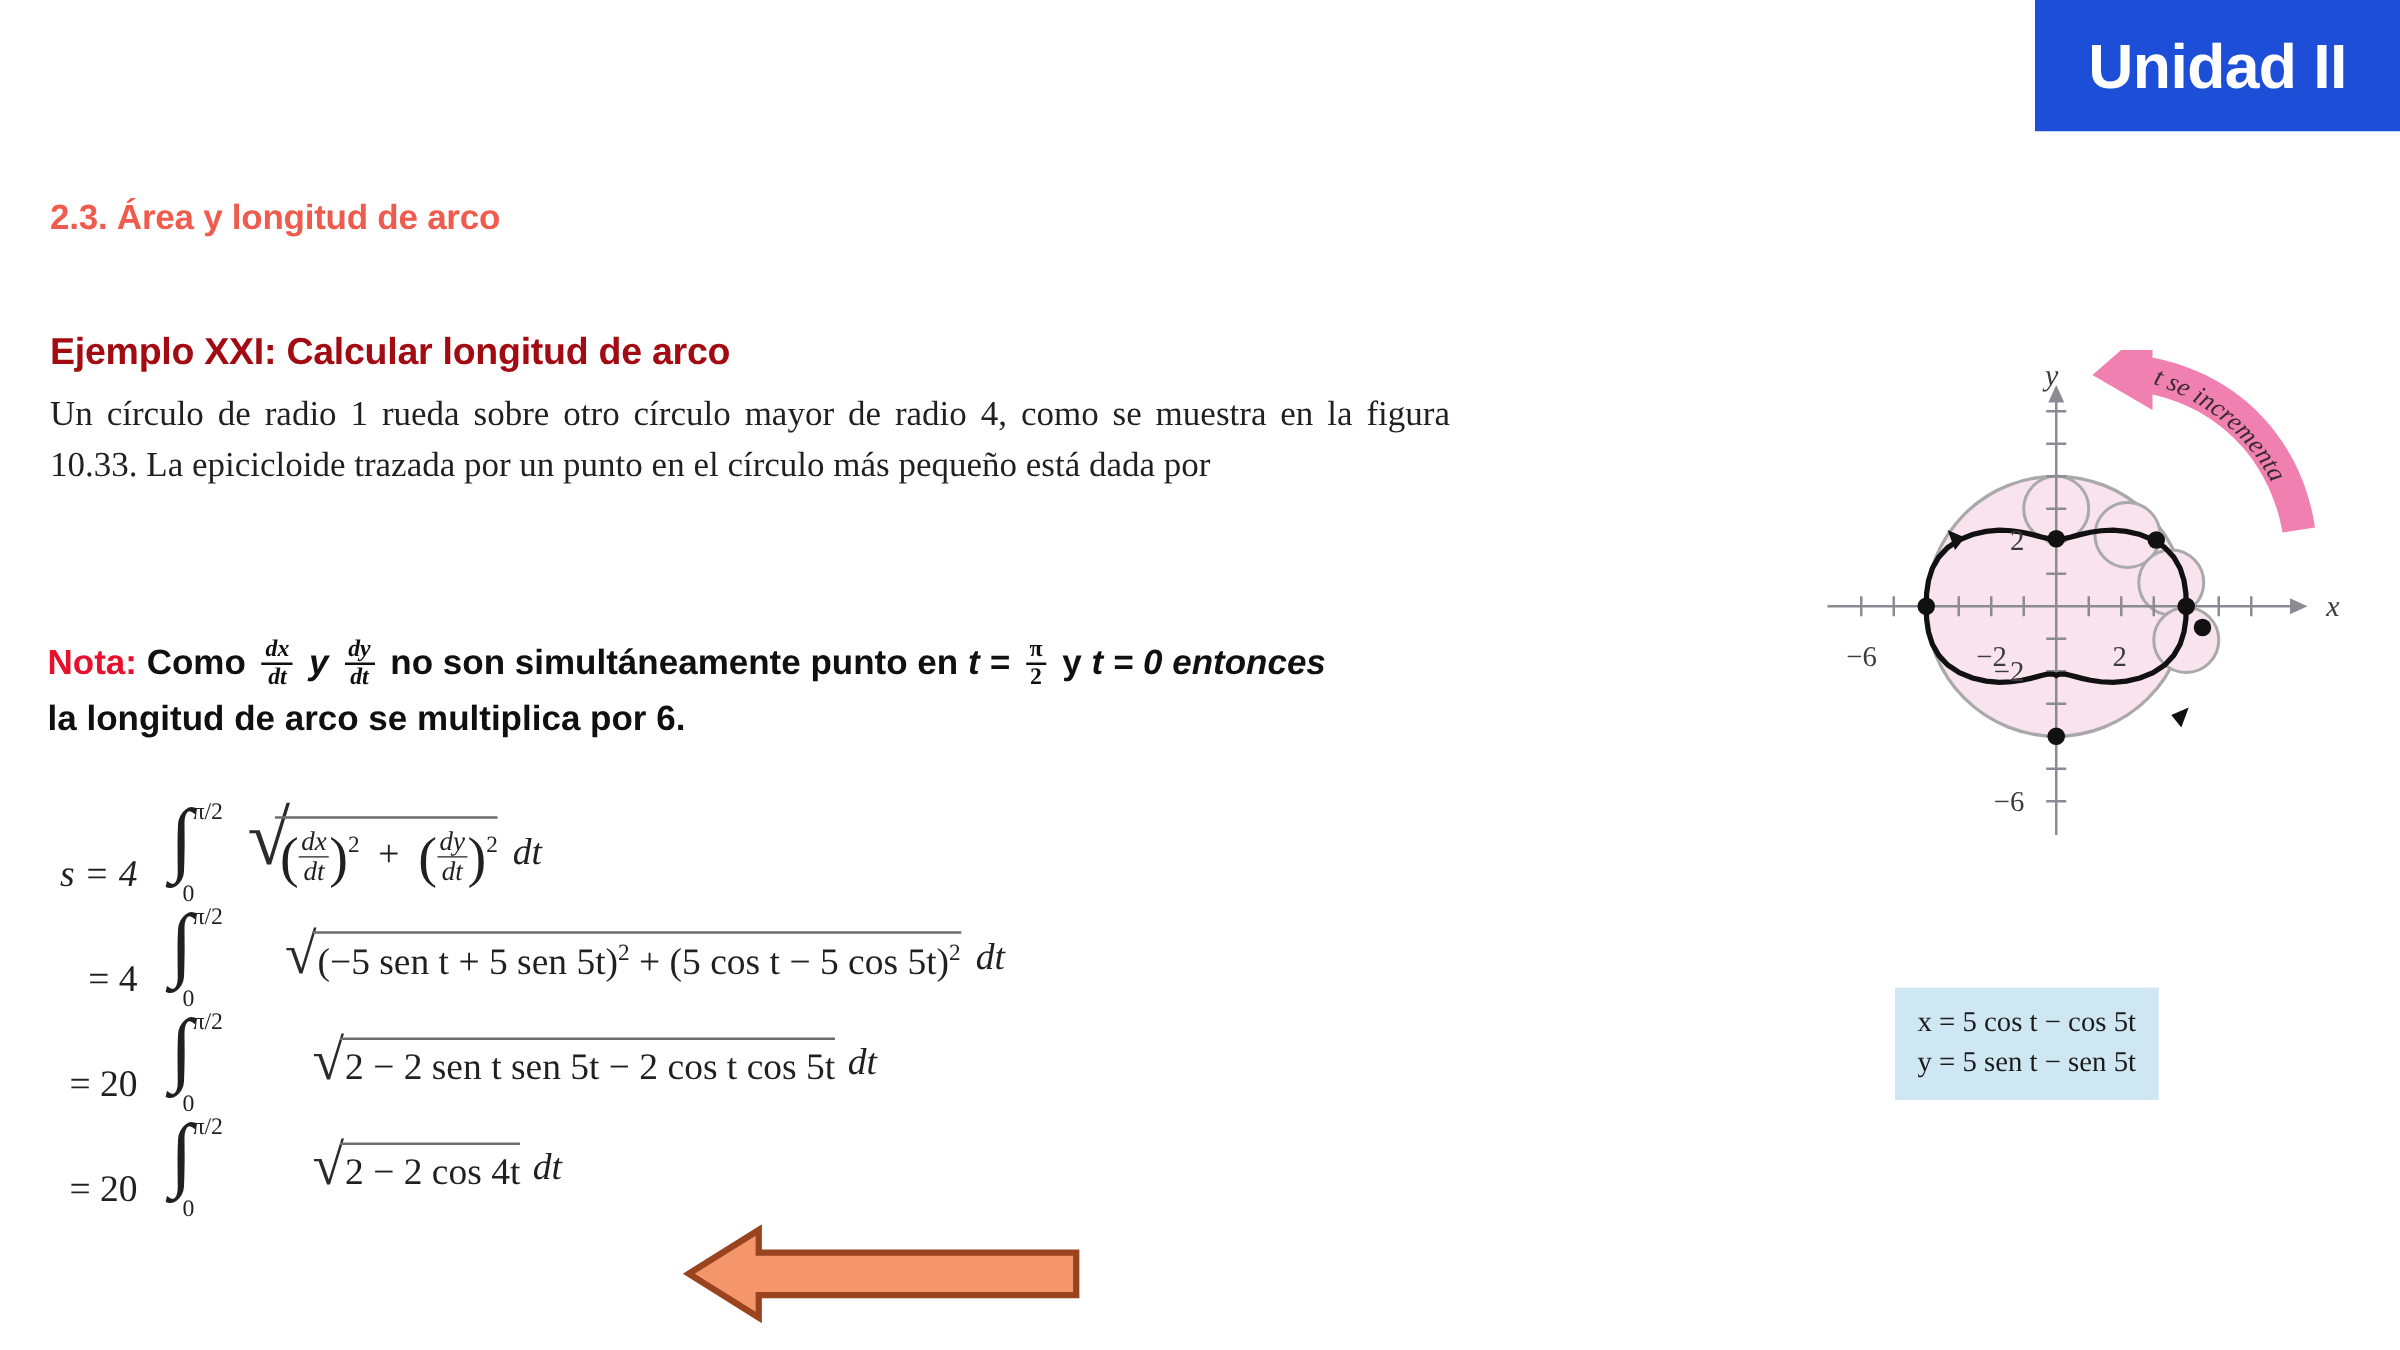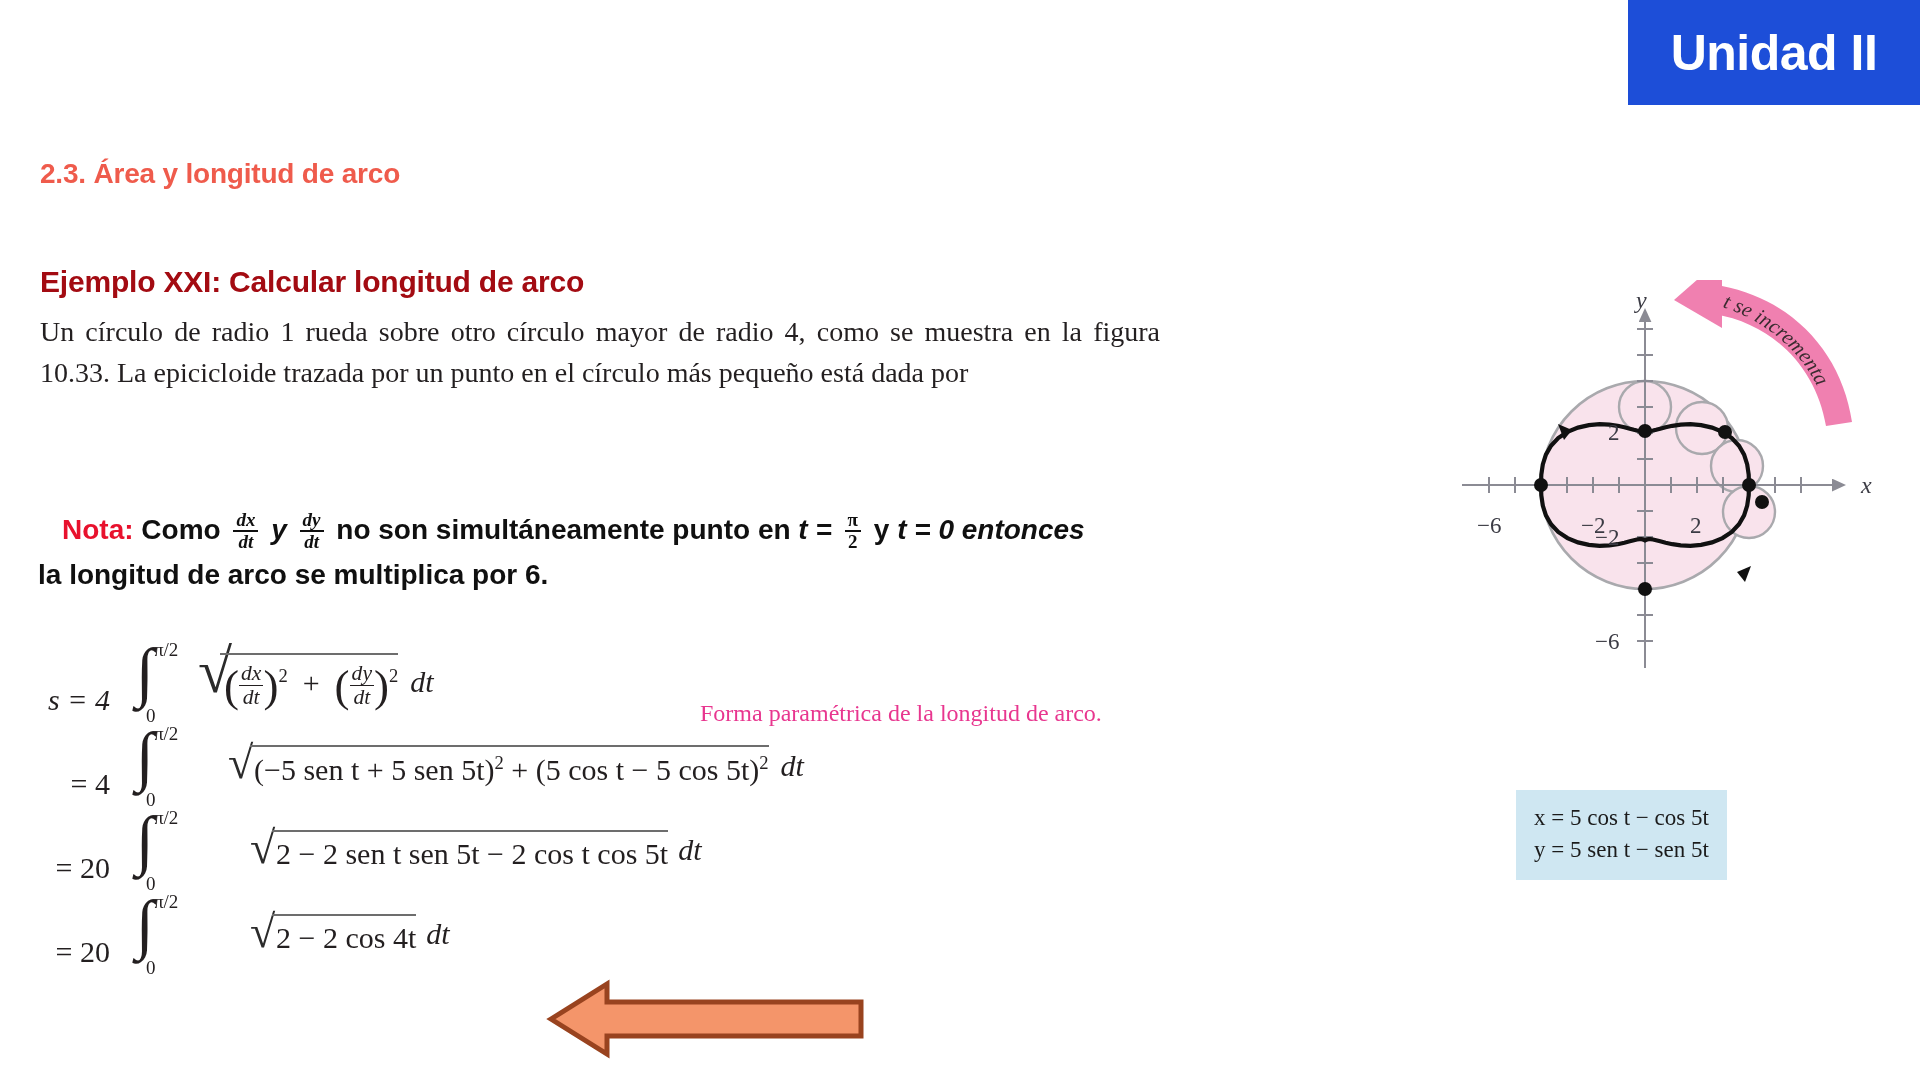--- a/index.html
+++ b/index.html
@@ -57,21 +57,21 @@
   .param-line .gap{display:inline-block;width:40px;}
   .it{font-style:italic;}
 
   
   .nota{
     position:absolute;left:38px;top:508px;width:1130px;
     font-family:"Liberation Sans", sans-serif;
     font-size:28px;font-weight:bold;color:#101010;
     line-height:1.55;
   }
-  .nota .lead{color:#e8112d;font-weight:bold;margin-left:24px;}
+  .nota .lead{color:#e8112d;font-weight:bold;}
   .frac{
     display:inline-block;vertical-align:middle;
     text-align:center;font-size:19px;line-height:1.05;
     font-family:"Liberation Serif", serif;font-style:italic;
     font-weight:bold;margin:0 5px;position:relative;top:-1px;
   }
   .frac .num{display:block;padding:0 3px;}
   .frac .den{display:block;padding:0 3px;border-top:2px solid #101010;}
   .frac.pi{font-style:normal;}
   .frac.pi .num{font-family:"Liberation Serif", serif;}
@@ -242,21 +242,20 @@
       </span>
       <span class="rad" style="margin-left:52px">
         <span class="tick">√</span>
         <span class="bar"></span>
         <span class="inner">2 − 2 cos 4t</span>
       </span>
       <span class="it" style="margin-left:10px">dt</span>
     </div>
   </div>
 
-  <div class="pink-note">Forma paramétrica de la longitud de arco.</div>
 
   <div class="orange-arrow">
     <svg width="320" height="82" viewBox="0 0 320 82">
       <path d="M6 41 L62 6 L62 24 L316 24 L316 58 L62 58 L62 76 Z" fill="#f4956a" stroke="#99431f" stroke-width="5" stroke-linejoin="miter"></path>
     </svg>
   </div>
 
   <div class="figure">
     <svg width="470" height="420" viewBox="0 0 470 420">
       <defs>

